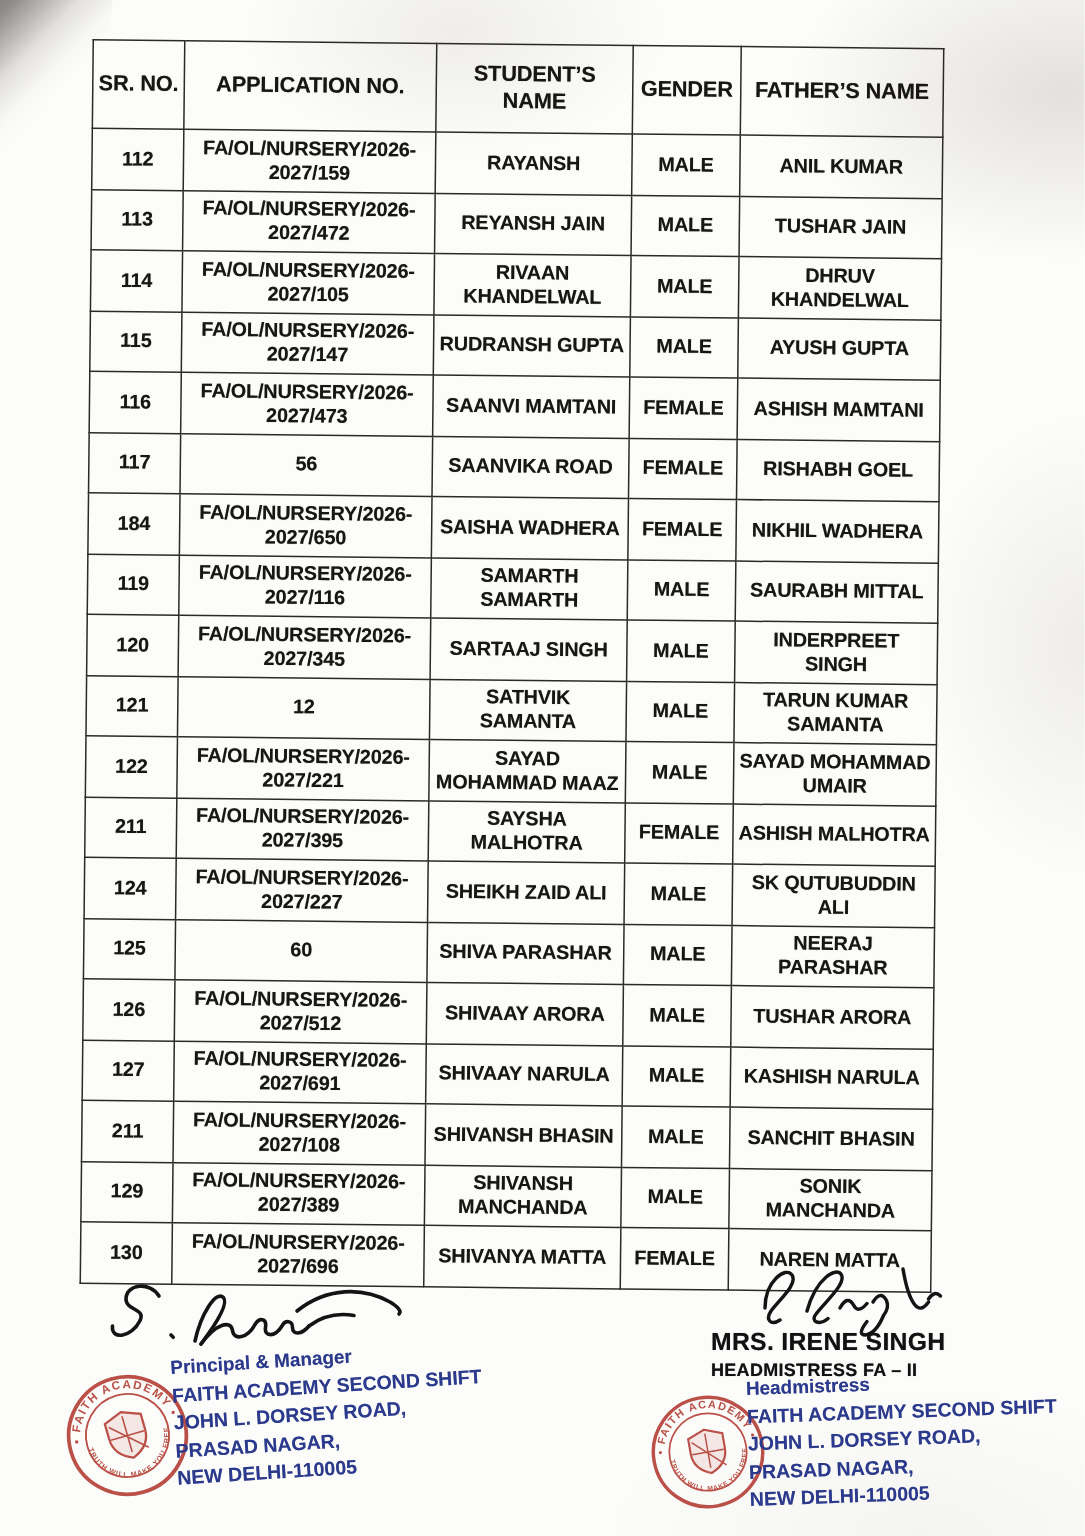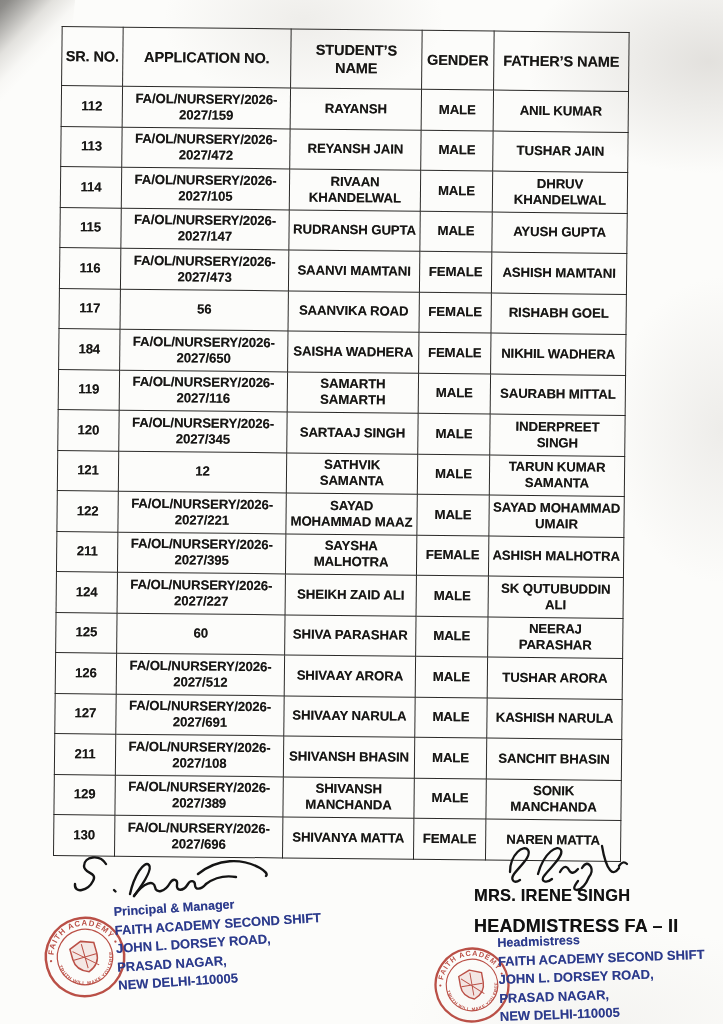--- a/index.html
+++ b/index.html
@@ -42,22 +42,22 @@
   col.c-father{width:135px}
   
   .sig-block{position:absolute;}
   .sig-block.left{left:42px;top:848px;width:330px;}
   .sig-block.right{left:432px;top:838px;width:286px;}
   .handsig{display:block;}
   .sig-block.left .handsig{margin-left:20px;margin-bottom:-8px;}
   .sig-block.right .handsig{margin-left:48px;margin-bottom:-10px;}
   .sig-name{font-size:16.5px;font-weight:bold;letter-spacing:.2px;color:#111;
     text-shadow:0 0 .5px rgba(10,10,10,.6);}
-  .sig-title{font-size:18px;font-weight:bold;letter-spacing:.2px;color:#111;
-    text-shadow:0 0 .5px rgba(10,10,10,.6);margin-top:11px;}
+  .sig-title{font-size:12px;font-weight:bold;letter-spacing:.2px;color:#111;
+    text-shadow:0 0 .5px rgba(10,10,10,.6);margin-top:1px;}
   .sig-block.left .sig-name,.sig-block.left .sig-title{margin-left:12px;}
   .sig-block.right .sig-name,.sig-block.right .sig-title{margin-left:42px;}
   .stamp-row{display:flex;align-items:flex-start;margin-top:-4px;}
   .seal{flex:0 0 auto;margin-right:-15px;margin-top:12px;opacity:.88;}
   .stamp-text{
     color:#2b3a8c;font-weight:bold;font-size:13px;line-height:1.42;
     transform:rotate(-3.6deg);transform-origin:0 0;
     text-shadow:0 0 .4px rgba(43,58,140,.5);
     padding-top:2px;
   }

